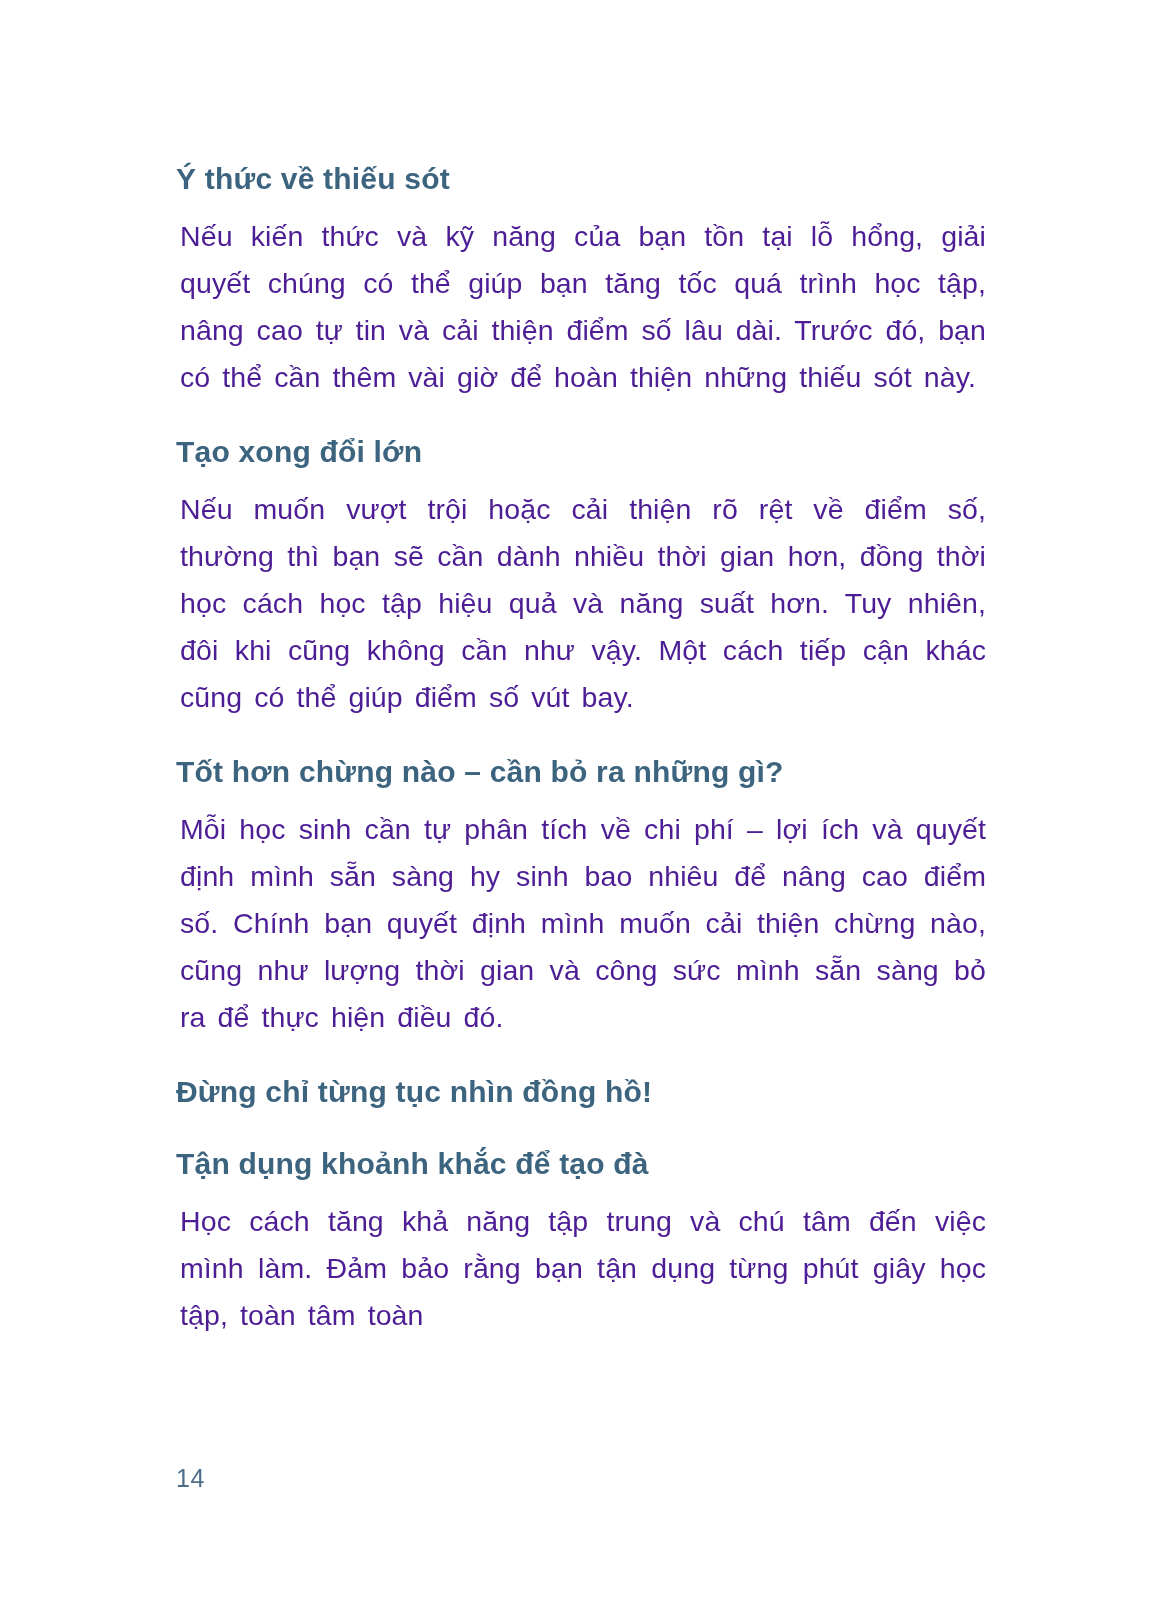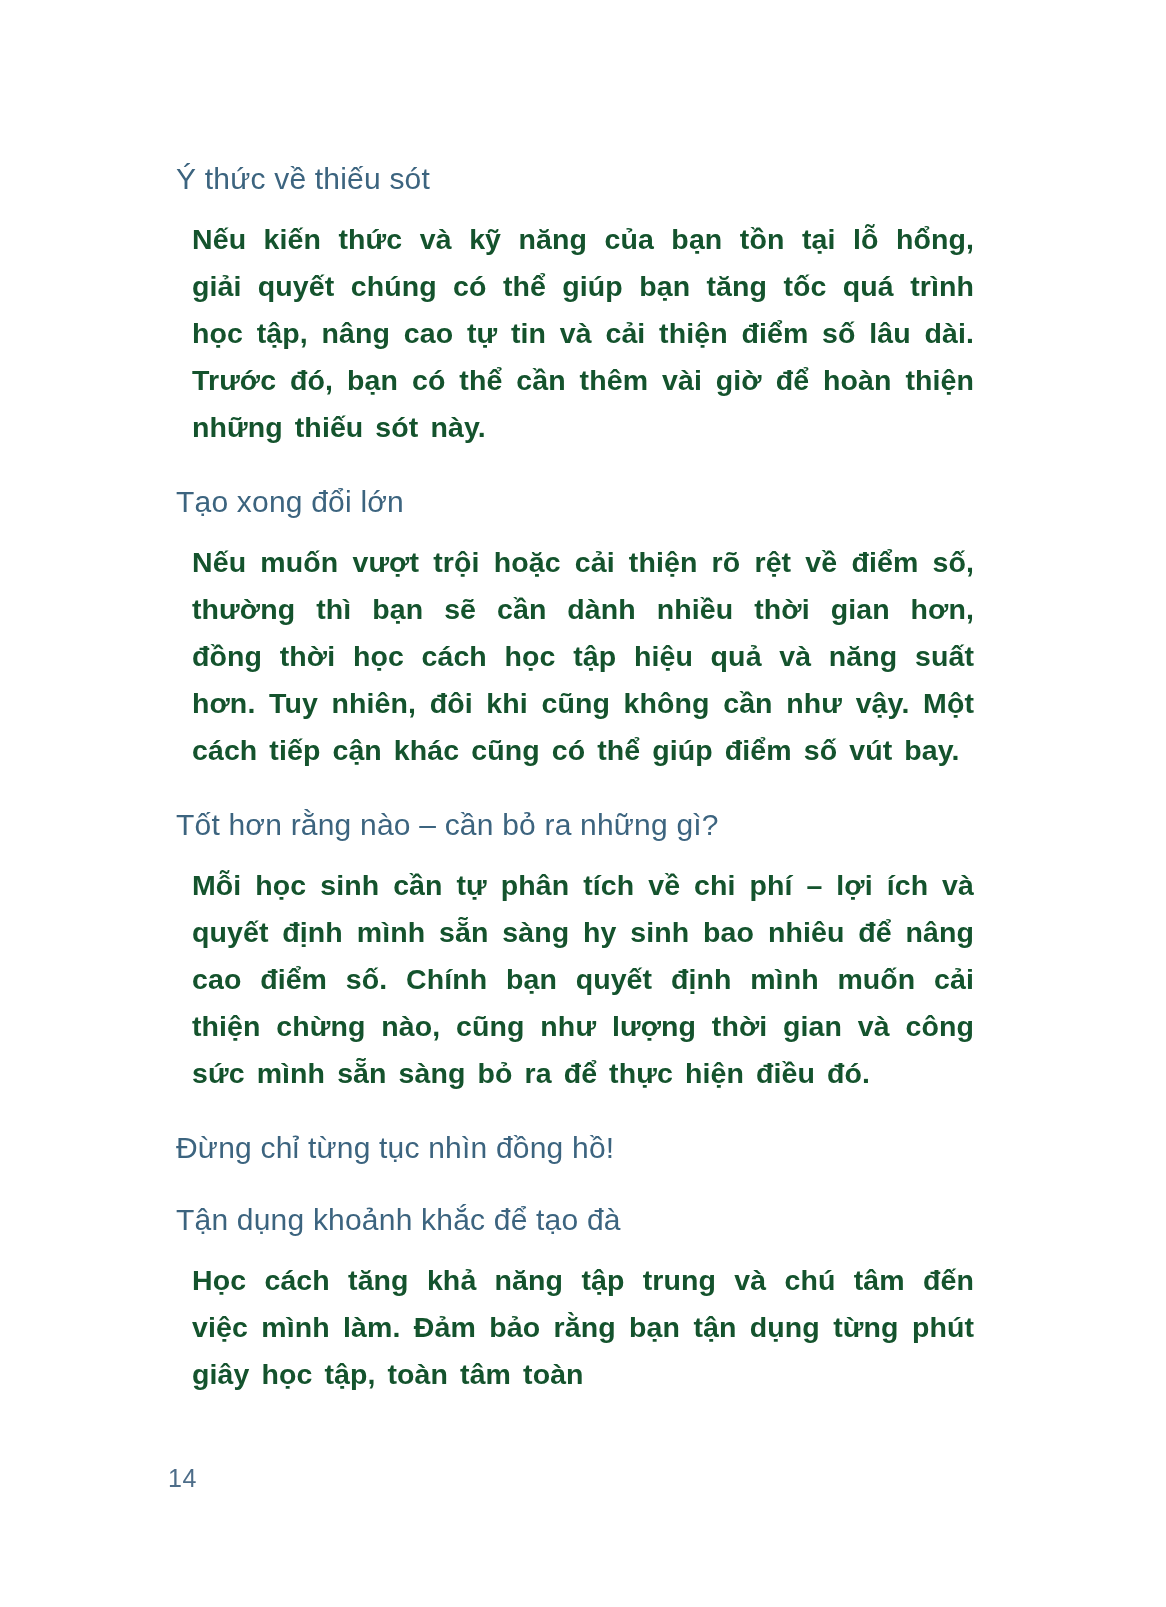--- a/index.html
+++ b/index.html
@@ -21,42 +21,42 @@
   }
   .content {
     position: absolute;
     left: 176px;
     top: 158px;
     width: 814px;
   }
   .section-heading {
     color: #3c647f;
     font-size: 30px;
-    font-weight: 400;
+    font-weight: 700;
     line-height: 42px;
     margin: 30px 0 13px 0;
     letter-spacing: 0.2px;
   }
   .section:first-child .section-heading {
     margin-top: 0;
   }
   .section-body {
-    color: #14532d;
+    color: #4c1d95;
     font-size: 28.5px;
-    font-weight: 700;
+    font-weight: 400;
     line-height: 47px;
-    margin: 16px;
+    margin: 4px;
     text-align: justify;
     text-align-last: left;
     word-spacing: 0.14em;
     letter-spacing: 0.1px;
   }
   .footer {
     position: absolute;
-    left: 168px;
+    left: 176px;
     top: 1464px;
     display: flex;
     align-items: baseline;
     gap: 36px;
     color: #4d6d89;
     font-size: 25px;
     letter-spacing: 1.2px;
     white-space: nowrap;
   }
   .footer .page-number {
@@ -73,21 +73,21 @@
       <h2 class="section-heading">Ý thức về thiếu sót</h2>
       <p class="section-body">Nếu kiến thức và kỹ năng của bạn tồn tại lỗ hổng, giải quyết chúng có thể giúp bạn tăng tốc quá trình học tập, nâng cao tự tin và cải thiện điểm số lâu dài. Trước đó, bạn có thể cần thêm vài giờ để hoàn thiện những thiếu sót này.</p>
     </div>
 
     <div class="section">
       <h2 class="section-heading">Tạo xong đổi lớn</h2>
       <p class="section-body">Nếu muốn vượt trội hoặc cải thiện rõ rệt về điểm số, thường thì bạn sẽ cần dành nhiều thời gian hơn, đồng thời học cách học tập hiệu quả và năng suất hơn. Tuy nhiên, đôi khi cũng không cần như vậy. Một cách tiếp cận khác cũng có thể giúp điểm số vút bay.</p>
     </div>
 
     <div class="section">
-      <h2 class="section-heading">Tốt hơn rằng nào – cần bỏ ra những gì?</h2>
+      <h2 class="section-heading">Tốt hơn chừng nào – cần bỏ ra những gì?</h2>
       <p class="section-body">Mỗi học sinh cần tự phân tích về chi phí – lợi ích và quyết định mình sẵn sàng hy sinh bao nhiêu để nâng cao điểm số. Chính bạn quyết định mình muốn cải thiện chừng nào, cũng như lượng thời gian và công sức mình sẵn sàng bỏ ra để thực hiện điều đó.</p>
     </div>
 
     <div class="section">
       <h2 class="section-heading">Đừng chỉ từng tục nhìn đồng hồ!</h2>
     </div>
 
     <div class="section">
       <h2 class="section-heading">Tận dụng khoảnh khắc để tạo đà</h2>
       <p class="section-body">Học cách tăng khả năng tập trung và chú tâm đến việc mình làm. Đảm bảo rằng bạn tận dụng từng phút giây học tập, toàn tâm toàn</p>

